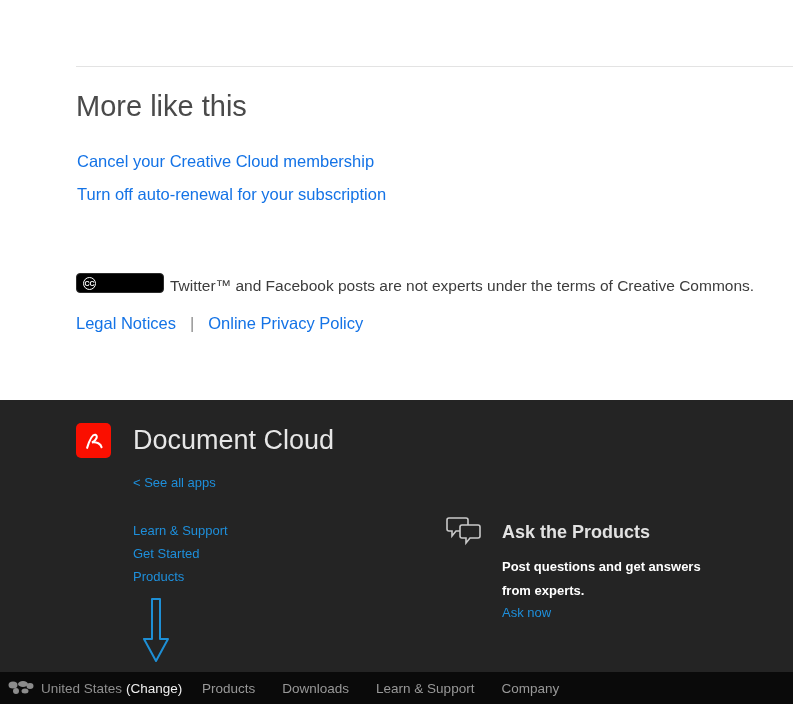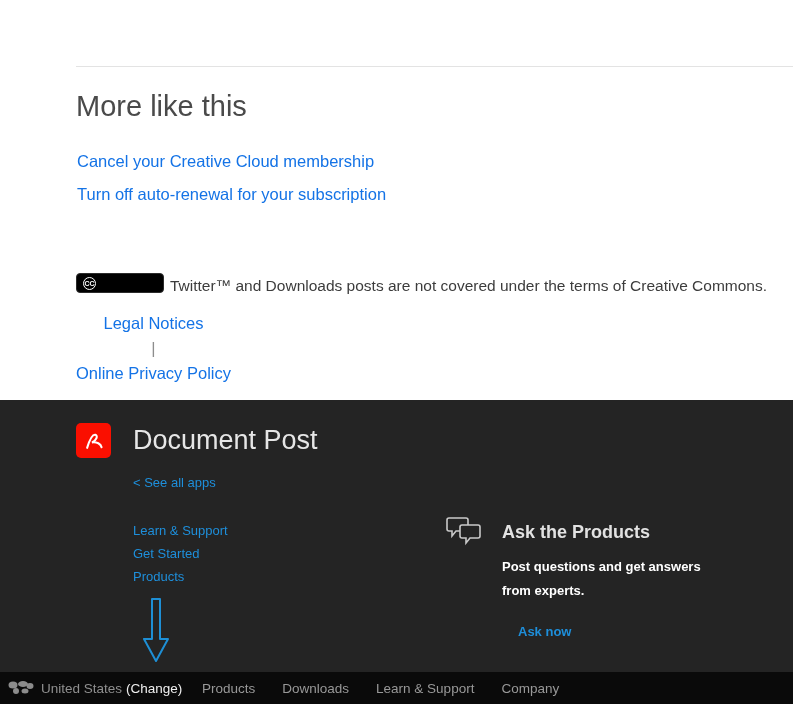--- a/index.html
+++ b/index.html
@@ -26,42 +26,42 @@
   }
   .cc-badge .cc-circle {
     width:13px; height:13px; border:1px solid #fff; border-radius:50%;
     display:flex; align-items:center; justify-content:center;
     font-size:7px; font-weight:bold; letter-spacing:0;
   }
   .cc-badge .cc-lic { font-size:9px; letter-spacing:1.5px; font-family:"DejaVu Sans Mono", monospace;margin-top:28px; }
 
   .notice { position:absolute; left:170px; top:277px; font-size:15.5px; color:#3c3c3c; }
 
-  .legal-row { position:absolute; left:76px; top:314px; display:flex; align-items:center; gap:6px; font-size:16.5px;flex-direction:column; }
+  .legal-row { position:absolute; left:76px; top:314px; display:flex; align-items:center; gap:14px; font-size:16.5px; }
   .legal-sep { color:#8d8d8d; }
 
   
   .dark-footer { position:absolute; left:0; top:400px; width:793px; height:272px; background:#242424; }
   .logo {
     position:absolute; left:76px; top:23px; width:35px; height:35px;
     background:#fa0f00; border-radius:5px;
     display:flex; align-items:center; justify-content:center;
   }
   .product-title { position:absolute; left:133px; top:25px; font-size:27px; font-weight:400; color:#e6e6e6; }
   .f-link { color:#1e8fdb; text-decoration:none; font-size:13px; }
   .see-all { position:absolute; left:133px; top:75px; }
   .f-link-1 { position:absolute; left:133px; top:123px; }
   .f-link-2 { position:absolute; left:133px; top:146px; }
   .f-link-3 { position:absolute; left:133px; top:169px; }
   .arrow-annot { position:absolute; left:143px; top:197px; }
 
   .community-icon  { position:absolute; left:446px; top:116px; }
   .community-title { position:absolute; left:502px; top:122px; font-size:18px; font-weight:700; color:#e2e2e2; }
   .community-body  { position:absolute; left:502px; top:155px; width:210px; font-size:13px; font-weight:700; color:#ffffff; line-height:1.85; }
-  .ask-now { position:absolute; left:502px; top:224px; font-weight:700;margin-left:16px; }
+  .ask-now { position:absolute; left:502px; top:205px; font-weight:400; }
 
   
   .bottom-bar {
     position:absolute; left:0; top:672px; width:793px; height:32px;
     background:#0a0a0a; display:flex; align-items:center;
   }
   .globe { margin-left:8px; display:flex; align-items:center; }
   .region { margin-left:7px; font-size:13.5px; color:#8f8f8f; white-space:nowrap; }
   .change-link { color:#efefef; text-decoration:none; margin-left:4px; }
   .bottom-nav { position:absolute; left:202px; top:50%; transform:translateY(-50%); display:flex; gap:27px; font-size:13.5px; }
@@ -75,37 +75,37 @@
 <h1 class="h-more">More like this</h1>
 
 <a class="link top-link-1">Cancel your Creative Cloud membership</a>
 <a class="link top-link-2">Turn off auto-renewal for your subscription</a>
 
 <div class="cc-badge">
   <span class="cc-circle">CC</span>
   <span class="cc-lic">BY-NC-SA</span>
 </div>
 
-<span class="notice">Twitter™ and Downloads posts are not covered under the terms of Creative Commons.</span>
+<span class="notice">Twitter™ and Facebook posts are not experts under the terms of Creative Commons.</span>
 
 <div class="legal-row">
   <a class="link">Legal Notices</a>
   <span class="legal-sep">|</span>
   <a class="link">Online Privacy Policy</a>
 </div>
 
 <div class="dark-footer">
 
   <div class="logo">
     <svg width="22" height="22" viewBox="0 0 32 32">
       <path d="M6 26 C10 13 14 6 18 7 C22 8 20 15 13 18 C20 17 26 20 27 25" fill="none" stroke="#ffffff" stroke-width="3" stroke-linecap="round"></path>
     </svg>
   </div>
 
-  <div class="product-title">Document Post</div>
+  <div class="product-title">Document Cloud</div>
 
   <a class="f-link see-all">&lt; See all apps</a>
 
   <a class="f-link f-link-1">Learn &amp; Support</a>
   <a class="f-link f-link-2">Get Started</a>
   <a class="f-link f-link-3">Products</a>
 
   <svg class="arrow-annot" width="26" height="66" viewBox="0 0 26 66">
     <path d="M9 2 L17 2 L17 42 L25 42 L13 64 L1 42 L9 42 Z" fill="none" stroke="#1e8fd5" stroke-width="2" stroke-linejoin="round"></path>
   </svg>

